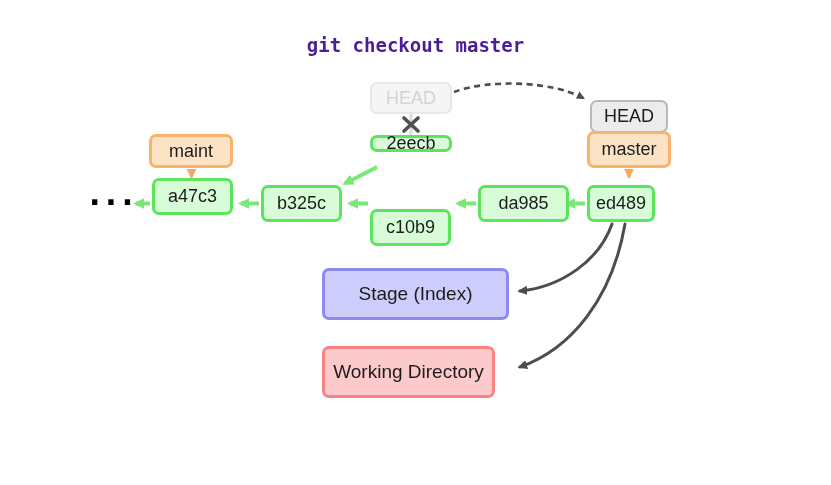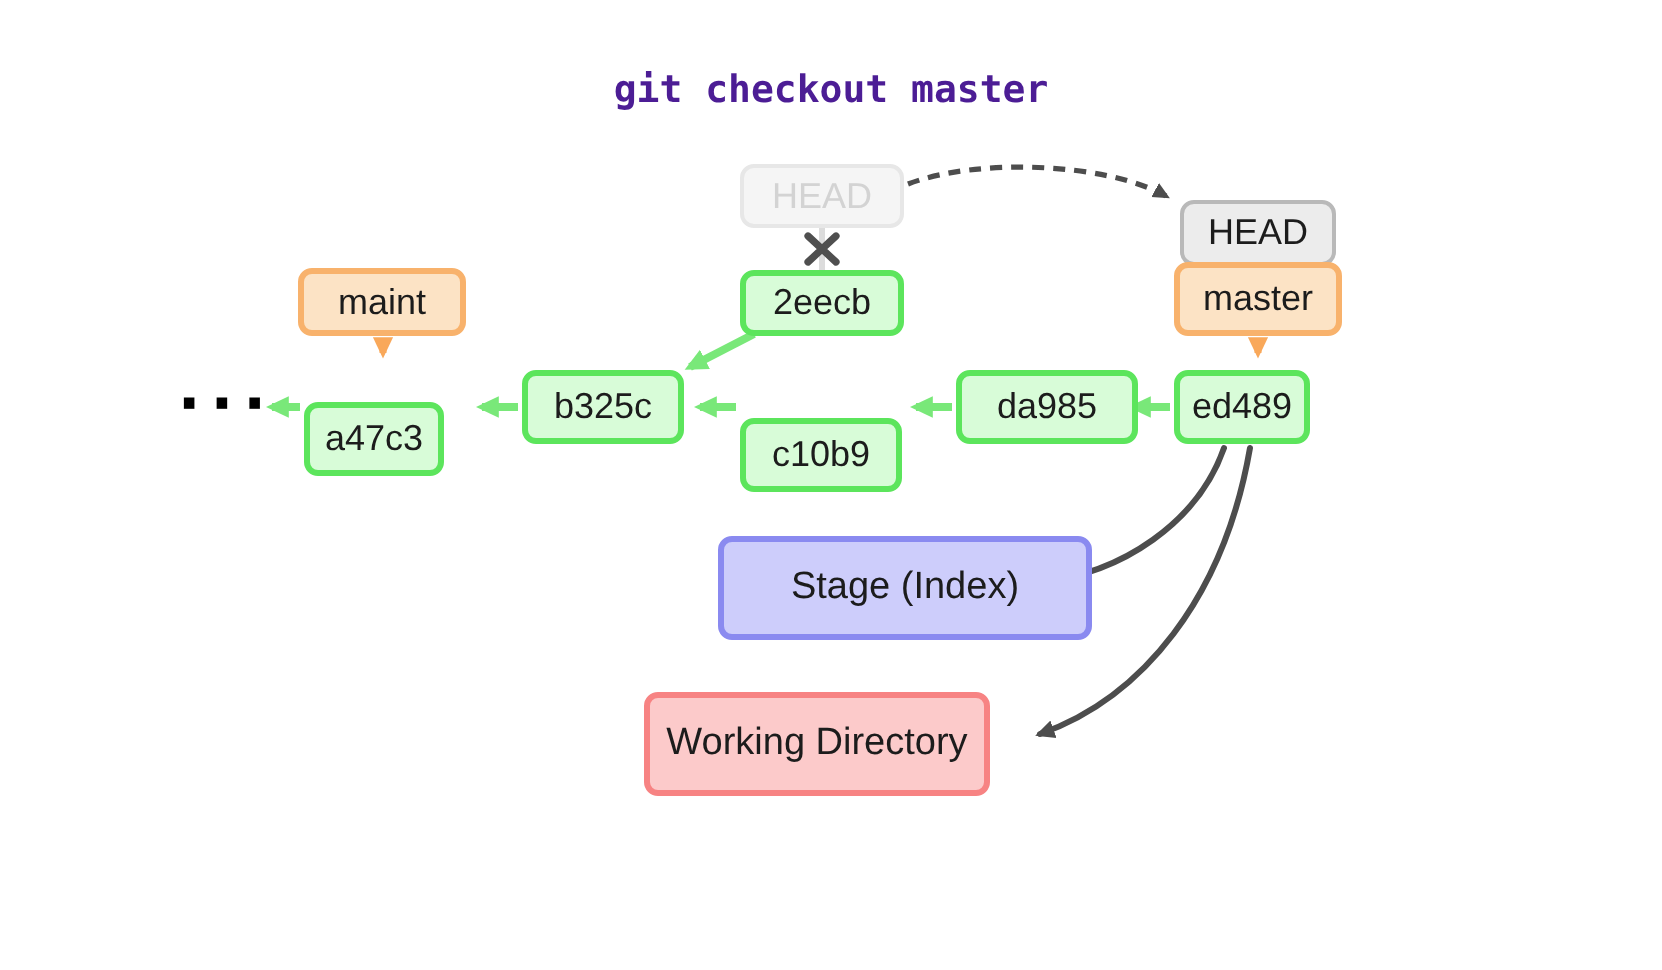--- a/index.html
+++ b/index.html
@@ -16,21 +16,21 @@
   .box {
     position:absolute; box-sizing:border-box; display:flex;
     align-items:center; justify-content:center;
     border:3px solid; border-radius:7px;
     font-size:18px; color:#1c1c1c; white-space:nowrap;
   }
   .green  { background:var(--green-fill);  border-color:var(--green-border); }
   .orange { background:var(--orange-fill); border-color:var(--orange-border); }
   .gray   { background:var(--gray-fill);   border-color:var(--gray-border); border-width:2.5px; }
   .faded  { background:var(--faded-fill);  border-color:var(--faded-border); color:var(--faded-text); border-width:2.5px; }
-  .purple { background:var(--purple-fill); border-color:var(--purple-border); font-size:19px;margin-left:37px; }
+  .purple { background:var(--purple-fill); border-color:var(--purple-border); font-size:19px; }
   .red    { background:var(--red-fill);    border-color:var(--red-border); font-size:19px; }
 
   .dots {
     position:absolute; left:80px; top:184px; width:62px; height:37px;
     display:flex; align-items:center; justify-content:center;
     font-family:"DejaVu Sans", sans-serif; font-size:30px; font-weight:bold;
     letter-spacing:5px; color:#000; text-indent:5px;
   }
 
   
@@ -84,24 +84,24 @@
     <path class="arrow-dark" d="M625,224 C612,299 571,349 520,367" marker-end="url(#mDark)"></path>
   </svg>
 
   <div class="box faded" style="left:370px; top:82px; width:82px; height:32px;">HEAD</div>
 
   <div class="box gray" style="left:590px; top:100px; width:78px; height:33px;">HEAD</div>
   <div class="box orange" style="left:149px; top:134px; width:84px; height:34px;">maint</div>
 
   <div class="box orange" style="left:587px; top:131px; width:84px; height:37px;">master</div>
 
-  <div class="box green" style="left:370px; top:135px; width:82px; height:33px;">2eecb</div>
+  <div class="box green" style="left:370px; top:135px; width:82px; height:17px;">2eecb</div>
 
   <div class="dots">···</div>
-  <div class="box green" style="left:152px; top:201px; width:70px; height:37px;text-align:center;">a47c3</div>
+  <div class="box green" style="left:152px; top:178px; width:81px; height:37px;text-align:center;">a47c3</div>
   <div class="box green" style="left:261px; top:185px; width:81px; height:37px;">b325c</div>
   <div class="box green" style="left:370px; top:185px; width:81px; height:37px;margin-top:24px;">c10b9</div>
   <div class="box green" style="left:478px; top:185px; width:91px; height:37px;">da985</div>
   <div class="box green" style="left:587px; top:185px; width:68px; height:37px;">ed489</div>
 
   <div class="box purple" style="left:322px; top:268px; width:187px; height:52px;">Stage (Index)</div>
   <div class="box red" style="left:322px; top:346px; width:173px; height:52px;">Working Directory</div>
 
 </div>
 

